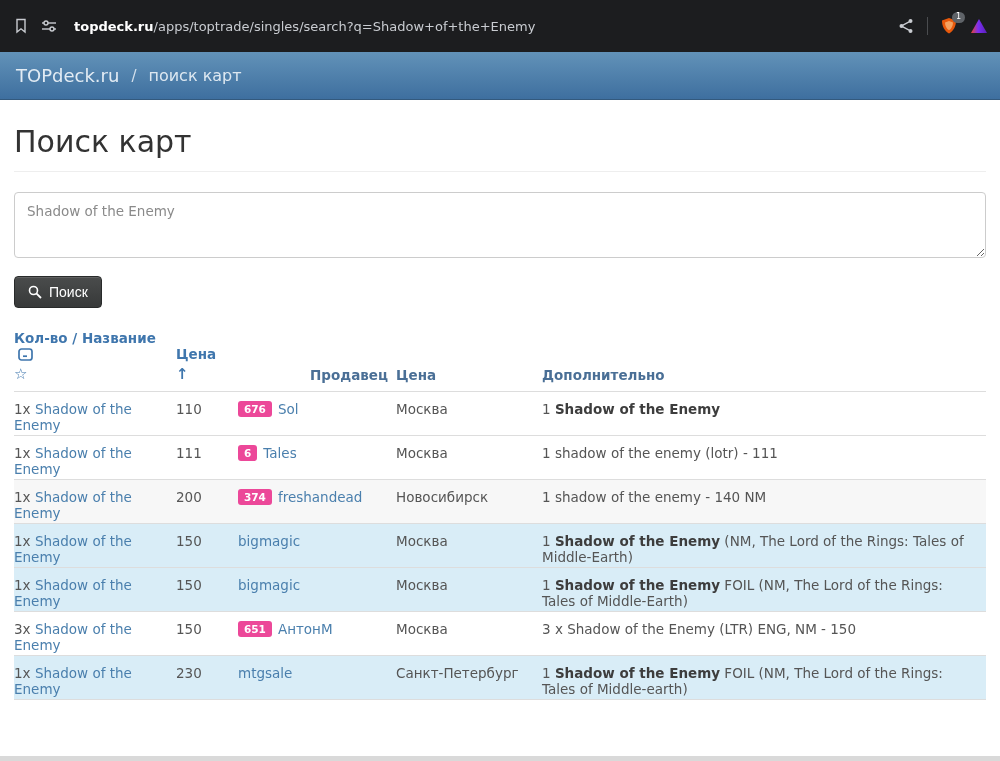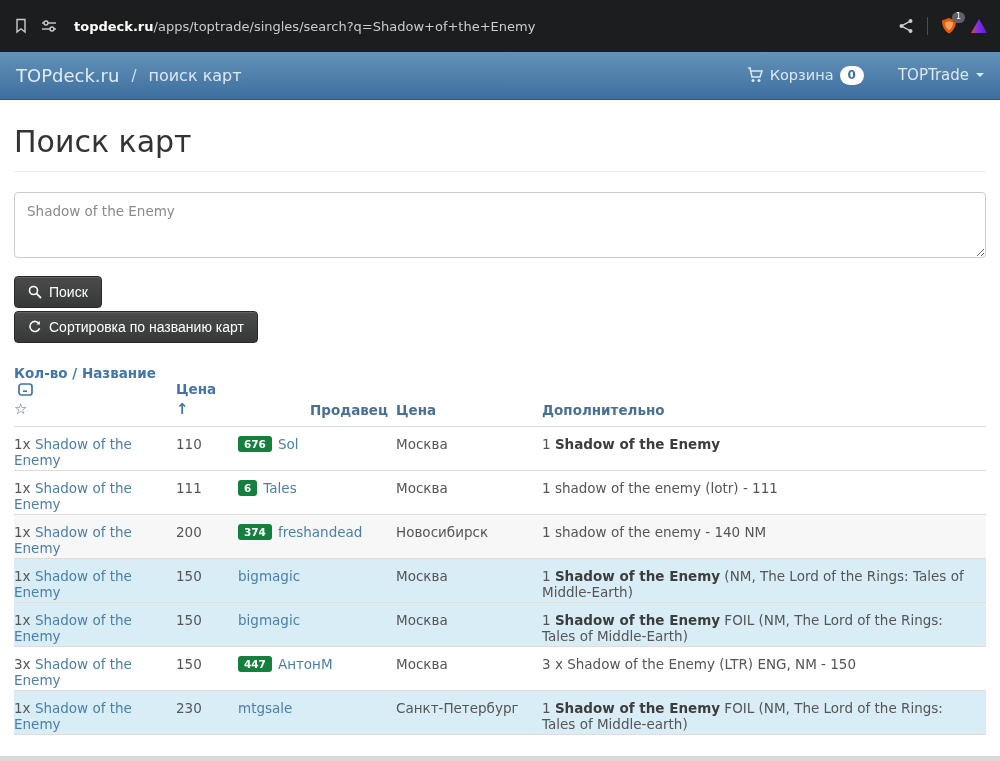--- a/index.html
+++ b/index.html
@@ -78,21 +78,21 @@
   td { padding:9px 8px 2px 0; border-bottom:1px solid #ddd; vertical-align:top; color:#555; }
   tr.row-info td { background:#d9edf7; }
   tr.row-stripe td { background:#f7f7f7; }
   .col-qtyname { width:162px; }
   .col-price  { width:62px; }
   .col-seller { width:158px;text-align:right; }
   .col-city   { width:146px; }
   td a, .name-link, .seller-link { color:#4a7fad; }
   .qty { color:#555; }
   .rating-badge {
-    display:inline-block; background:#15803d; color:#fff; font-size:10.5px; font-weight:bold;
+    display:inline-block; background:#ec4899; color:#fff; font-size:10.5px; font-weight:bold;
     border-radius:3px; padding:2px 6px; margin-right:6px; position:relative; top:-1px;
   }
   .extra-bold { font-weight:bold; color:#3d3d3d; }
 
   .bottom-strip { position:absolute; left:0; bottom:0; width:1000px; height:5px; background:#d9d9d9; }
 
   svg { display:block; }
 </style>
 </head>
 <body>
@@ -141,62 +141,38 @@
         <path d="M9 1l8 14H1z" fill="url(#tg)"></path>
       </svg>
     </span>
   </span>
 </div>
 
 <div class="navbar">
   <a class="brand">TOPdeck.ru</a>
   <span class="crumb-sep">/</span>
   <span class="crumb-page">поиск карт</span>
-  <span class="nav-right">
-    <span class="cart-link">
-      <svg width="17" height="16" viewBox="0 0 17 16">
-          <path d="M1 1h2l2 9h8l2-6H4.5" fill="none" stroke="#dde8f1" stroke-width="1.5"></path>
-          <circle cx="6" cy="13.5" r="1.5" fill="#dde8f1"></circle>
-          <circle cx="12" cy="13.5" r="1.5" fill="#dde8f1"></circle>
-        </svg>
-      <span>Корзина</span>
-      <span class="cart-count">0</span>
-    </span>
-    <span class="user-menu">
-      <span>TOPTrade</span>
-      <span class="caret"></span>
-    </span>
-  </span>
 </div>
 
 <div class="container">
   <h1 class="page-title">Поиск карт</h1>
   <hr class="title-rule">
 
   <textarea class="search-box" style="">Shadow of the Enemy</textarea>
 
   <div class="actions-row">
     <button class="btn-dark">
       <svg width="14" height="14" viewBox="0 0 14 14">
           <circle cx="5.5" cy="5.5" r="4" fill="none" stroke="#fff" stroke-width="1.6"></circle>
           <line x1="8.6" y1="8.6" x2="13" y2="13" stroke="#fff" stroke-width="1.8"></line>
         </svg>
       <span>Поиск</span>
     </button>
   </div>
 
-  <div class="sort-row">
-    <button class="btn-dark">
-      <svg width="14" height="14" viewBox="0 0 14 14">
-          <path d="M11.6 8.2A5 5 0 1 1 11.3 4" fill="none" stroke="#fff" stroke-width="1.6"></path>
-          <path d="M11.8 1v3.4H8.4z" fill="#fff"></path>
-        </svg>
-      <span>Сортировка по названию карт</span>
-    </button>
-  </div>
 
   <table class="results">
     <thead>
       <tr>
         <th class="col-qtyname">
           <a class="sort-link">Кол-во / Название</a>
           <svg style="display:inline-block;vertical-align:-2px;margin-left:4px" width="15" height="13" viewBox="0 0 15 13">
               <rect x="1" y="1" width="13" height="11" rx="2.5" fill="none" stroke="#3f76ad" stroke-width="1.7"></rect>
               <line x1="5" y1="8.2" x2="9" y2="8.2" stroke="#3f76ad" stroke-width="1.7"></line>
             </svg>
@@ -243,21 +219,21 @@
         <tr class="row-info">
     <td><span class="qty">1x</span> <a class="name-link">Shadow of the Enemy</a></td>
     <td>150</td>
     <td><a class="seller-link">bigmagic</a></td>
     <td>Москва</td>
     <td><span>1 </span><span class="extra-bold">Shadow of the Enemy</span><span> FOIL (NM, The Lord of the Rings: Tales of Middle-Earth)</span></td>
   </tr>
         <tr class="row-white">
     <td><span class="qty">3x</span> <a class="name-link">Shadow of the Enemy</a></td>
     <td>150</td>
-    <td><span class="rating-badge">447</span><a class="seller-link">АнтонМ</a></td>
+    <td><span class="rating-badge">651</span><a class="seller-link">АнтонМ</a></td>
     <td>Москва</td>
     <td><span>3 x Shadow of the Enemy (LTR) ENG, NM - 150</span><span class="extra-bold"></span><span></span></td>
   </tr>
         <tr class="row-info">
     <td><span class="qty">1x</span> <a class="name-link">Shadow of the Enemy</a></td>
     <td>230</td>
     <td><a class="seller-link">mtgsale</a></td>
     <td>Санкт-Петербург</td>
     <td><span>1 </span><span class="extra-bold">Shadow of the Enemy</span><span> FOIL (NM, The Lord of the Rings: Tales of Middle-earth)</span></td>
   </tr>

